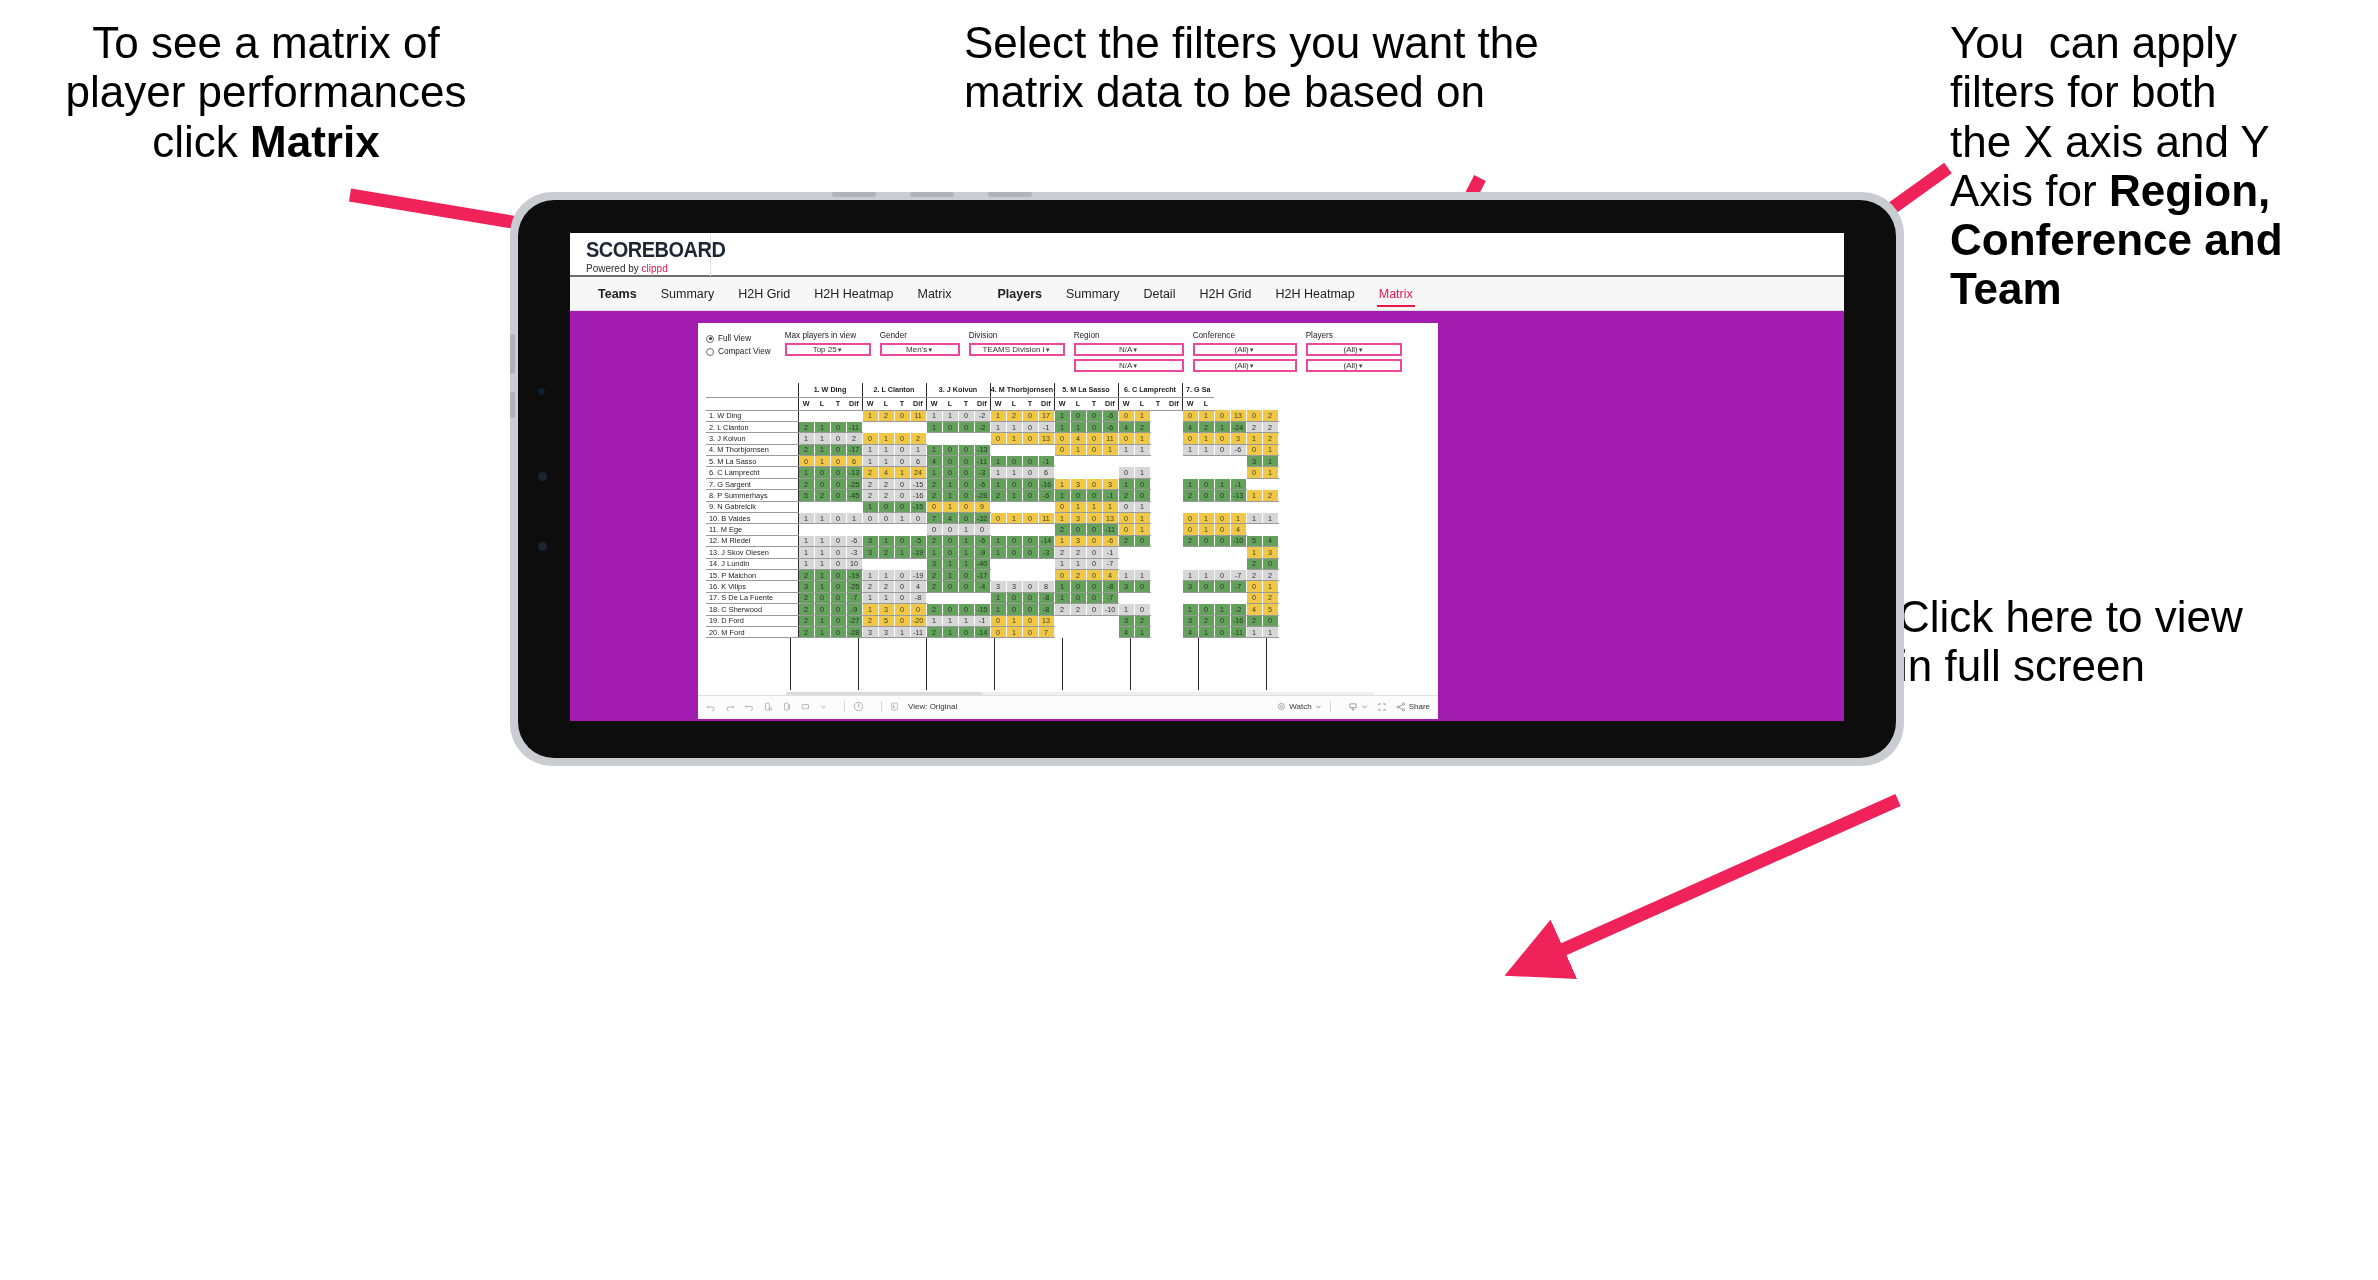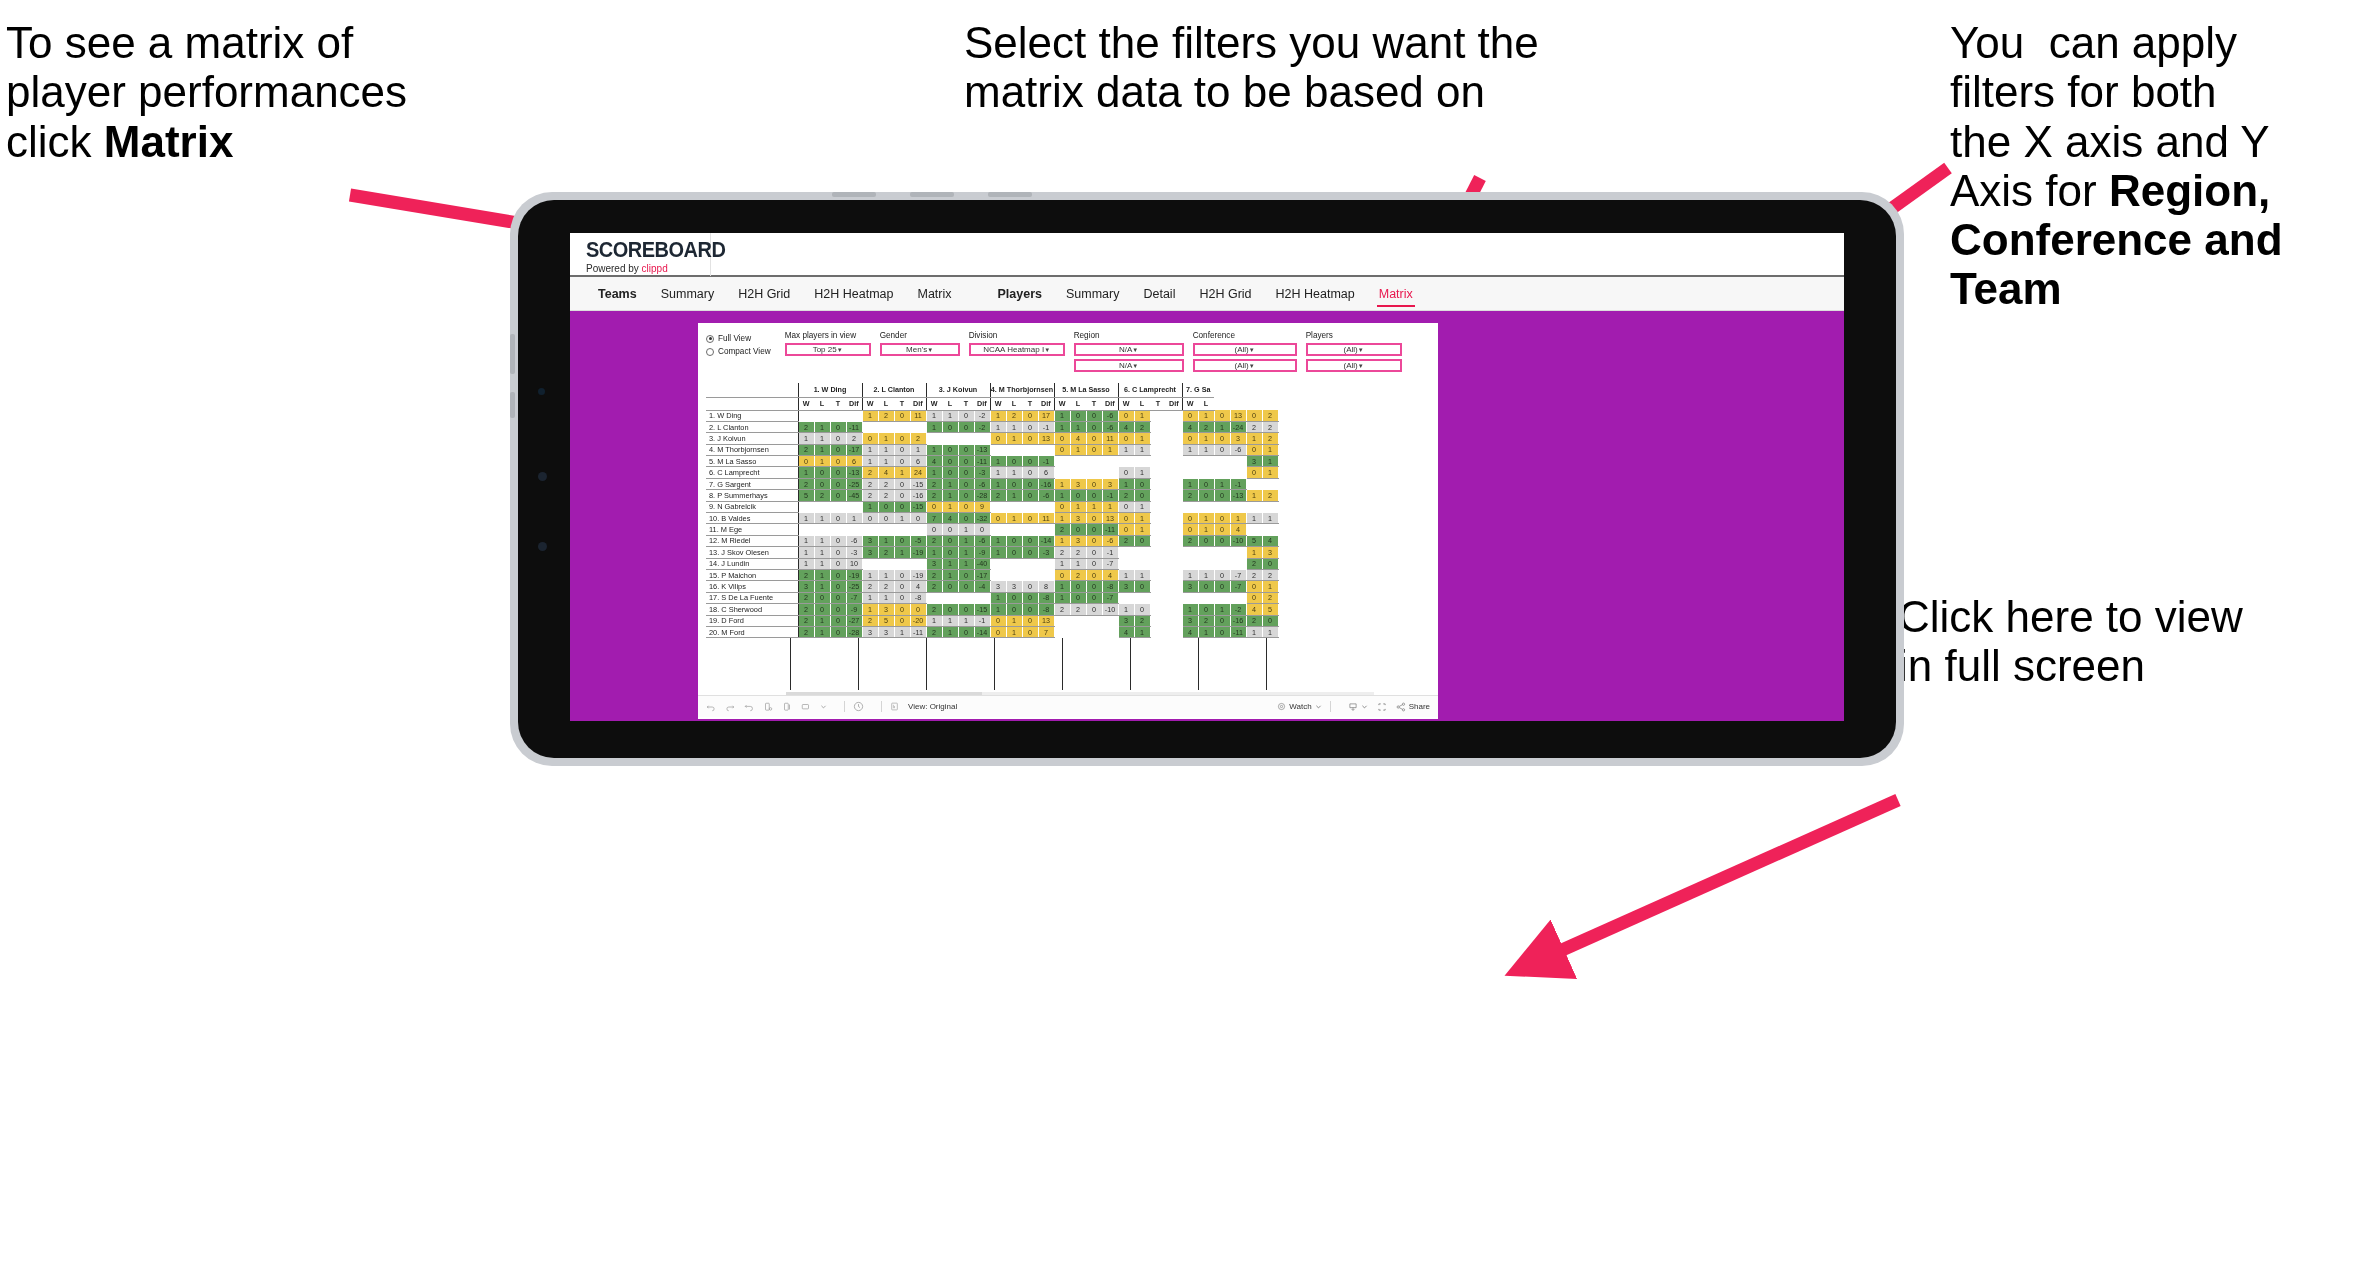--- a/index.html
+++ b/index.html
@@ -16,21 +16,21 @@
   .anno {
     position:absolute;
     font-family:"Liberation Sans", sans-serif;
     color:#000;
     font-size:44px;
     line-height:1.12;
     font-weight:400;
     white-space:pre-wrap;
   }
   .anno b { font-weight:700; }
-  #anno-left   { left:6px;    top:18px;  width:520px; }
+  #anno-left   { left:6px;    top:18px;  width:520px;text-align:center; }
   #anno-mid    { left:964px;  top:18px;  width:700px; text-align:left; }
   #anno-right  { left:1950px; top:18px;  width:430px; }
   #anno-full   { left:1898px; top:592px; width:470px; }
 
   
   .arrowsvg { position:absolute; left:0; top:0; width:2378px; height:1280px; pointer-events:none; }
 
   
   #tablet {
     position:absolute; left:510px; top:192px;
@@ -281,21 +281,21 @@
             <div class="flabel">Gender</div>
             <div class="fsel">
               <span>Men's</span>
               <span class="cv">▼</span>
             </div>
           </div>
 
           <div class="fcol" style="width:96px">
             <div class="flabel">Division</div>
             <div class="fsel">
-              <span>NCAA Heatmap I</span>
+              <span>TEAMS Division I</span>
               <span class="cv">▼</span>
             </div>
           </div>
 
           <div class="fcol" style="width:110px">
             <div class="flabel">Region</div>
             <div class="fsel">
               <span>N/A</span>
               <span class="cv">▼</span>
             </div>

